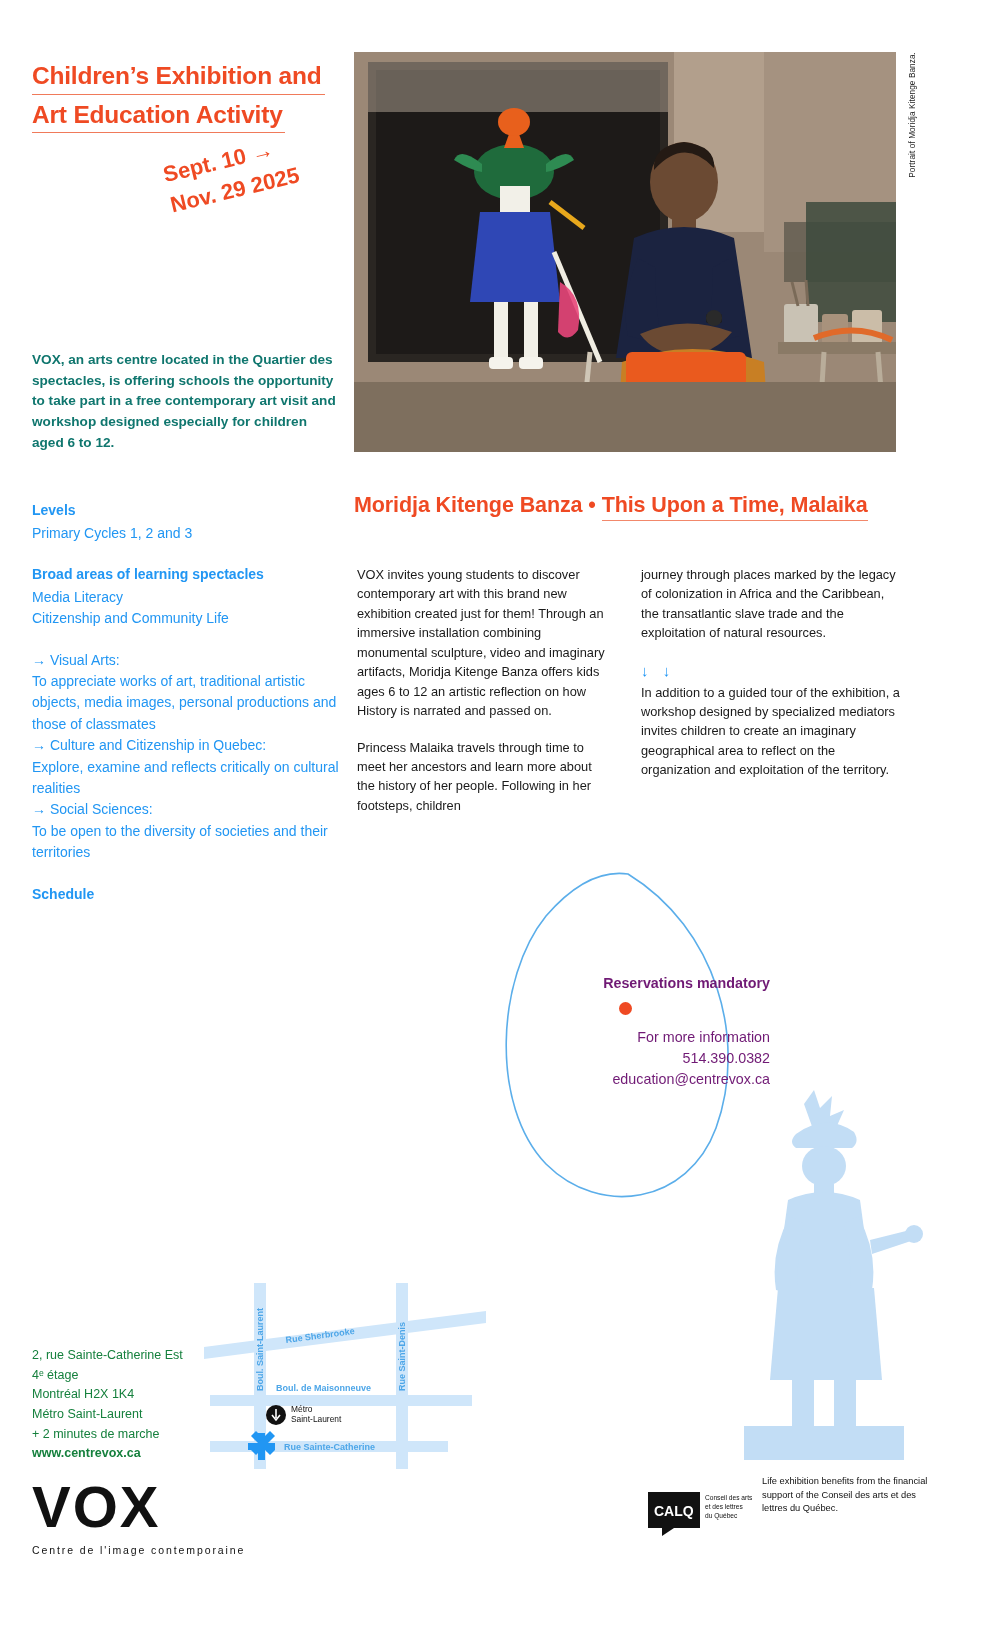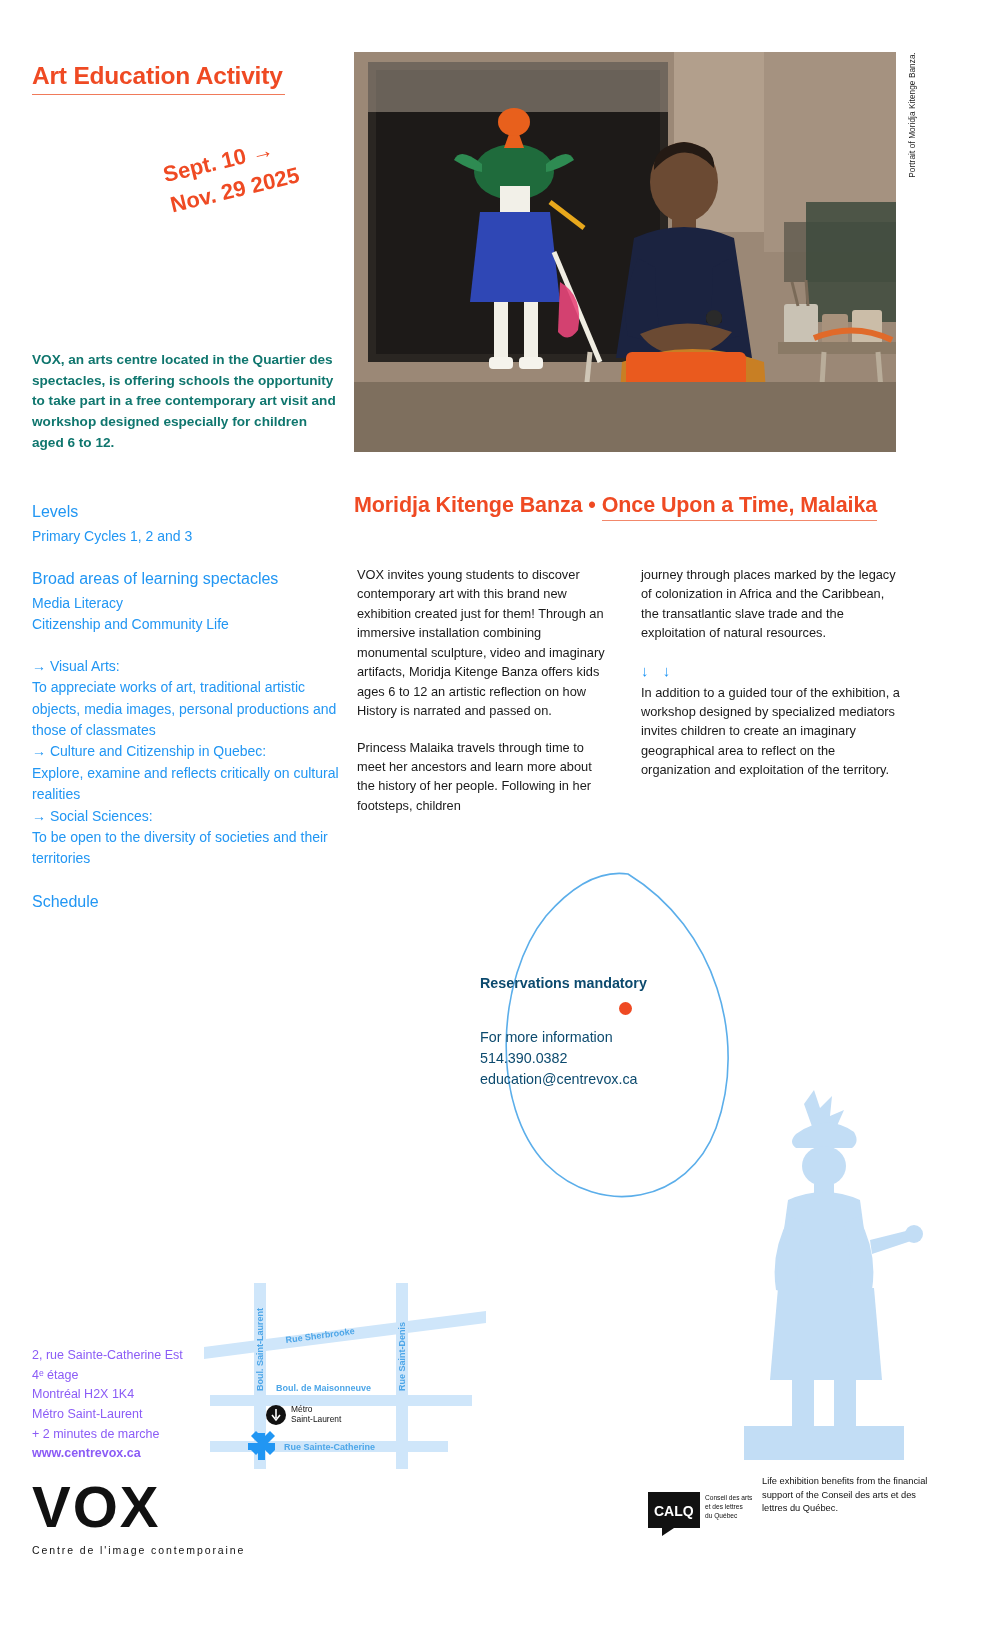--- a/index.html
+++ b/index.html
@@ -31,21 +31,21 @@
 
   
   .intro {
     position:absolute; left:32px; top:350px; width:305px;
     color:#0f766e; font-weight:bold; font-size:13.6px; line-height:1.52;
   }
 
   
   .sidebar { position:absolute; left:32px; top:500px; width:310px; color:#2196F3; }
   .sec { margin-bottom:20px; }
-  .sec h3 { font-size:16px; font-weight:normal; line-height:1.55; margin-bottom:1px; }
+  .sec h3 { font-size:14px; font-weight:bold; line-height:1.55; margin-bottom:1px; }
   .sec p { font-size:14px; font-weight:normal; line-height:1.53; }
 
   
   .photo {
     position:absolute; left:354px; top:52px; width:542px; height:400px;
     overflow:hidden; background:#6b5b4e;
   }
   .credit {
     position:absolute; left:905px; top:52px; height:400px; width:16px;
     font-size:8.2px; color:#222; letter-spacing:0.1px;
@@ -68,36 +68,36 @@
   .col-a { left:357px; top:565px; width:250px; }
   .col-b { left:641px; top:565px; width:262px; }
   .col p + p { margin-top:17px; }
   .arrows { color:#2196F3; font-size:15px; letter-spacing:5px; margin-top:17px; }
 
   
   .oval-wrap { position:absolute; left:480px; top:870px; width:290px; height:350px; }
   .oval-wrap svg { display:block; }
   .oval-text {
     position:absolute; left:480px; top:975px; width:290px;
-    text-align:left; color:#0c4a6e;
+    text-align:right; color:#701a75;
   }
   .oval-text .bold { font-weight:bold; font-size:14.3px; }
   .oval-dot { width:13px; height:13px; border-radius:50%; background:#EF4A23; margin:11px auto 12px; }
   .oval-text .line { font-size:14.3px; line-height:1.46; }
 
   
   .silhouette { position:absolute; left:700px; top:1090px; width:240px; height:370px; }
 
   
   .map { position:absolute; left:200px; top:1275px; width:290px; height:200px; }
 
   
   .address {
     position:absolute; left:32px; top:1346px; width:250px;
-    font-size:12.5px; line-height:1.57; color:#8b5cf6;
+    font-size:12.5px; line-height:1.57; color:#15803d;
   }
   .address .web { font-weight:bold; }
 
   
   .voxlogo { position:absolute; left:32px; top:1478px; width:300px; }
   .voxlogo .mark { font-size:58px; font-weight:bold; letter-spacing:2px; line-height:1; color:#111; }
   .voxlogo .tag { font-size:10.5px; letter-spacing:1.9px; color:#111; margin-top:8px; }
 
   
   .calq { position:absolute; left:648px; top:1488px; width:110px; height:48px; }
@@ -106,20 +106,21 @@
     position:absolute; left:762px; top:1475px; width:180px;
     font-size:9.3px; line-height:1.46; color:#111;
   }
 </style>
 </head>
 <body>
 
 <div class="page">
 
   <div class="title-block">
+    <span class="title-line">Children’s Exhibition and</span>
     <span class="title-line second">Art Education Activity</span>
   </div>
 
   <div class="date-block">
     <div>Sept. 10 →</div>
     <div>Nov. 29 2025</div>
   </div>
 
   <div class="intro">VOX, an arts centre located in the Quartier des spectacles, is offering schools the opportunity to take part in a free contemporary art visit and workshop designed especially for children aged 6 to 12.</div>
 
@@ -202,21 +203,21 @@
       <rect x="0" y="330" width="542" height="70" fill="#7e6f5e"></rect>
     </svg>
   </div>
   <div class="credit">
     <span>Portrait of Moridja Kitenge Banza.</span>
   </div>
 
   <div class="headline">
     <span>Moridja Kitenge Banza</span>
     <span>•</span>
-    <span class="ul">Once Upon a Time, Malaika</span>
+    <span class="ul">This Upon a Time, Malaika</span>
   </div>
 
   <div class="col col-a">
     <p>VOX invites young students to discover contemporary art with this brand new exhibition created just for them! Through an immersive installation combining monumental sculpture, video and imaginary artifacts, Moridja Kitenge Banza offers kids ages 6 to 12 an artistic reflection on how History is narrated and passed on.</p>
     <p>Princess Malaika travels through time to meet her ancestors and learn more about the history of her people. Following in her footsteps, children</p>
   </div>
   <div class="col col-b">
     <p>journey through places marked by the legacy of colonization in Africa and the Caribbean, the transatlantic slave trade and the exploitation of natural resources.</p>
     <div class="arrows">↓ ↓</div>
     <p>In addition to a guided tour of the exhibition, a workshop designed by specialized mediators invites children to create an imaginary geographical area to reflect on the organization and exploitation of the territory.</p>

